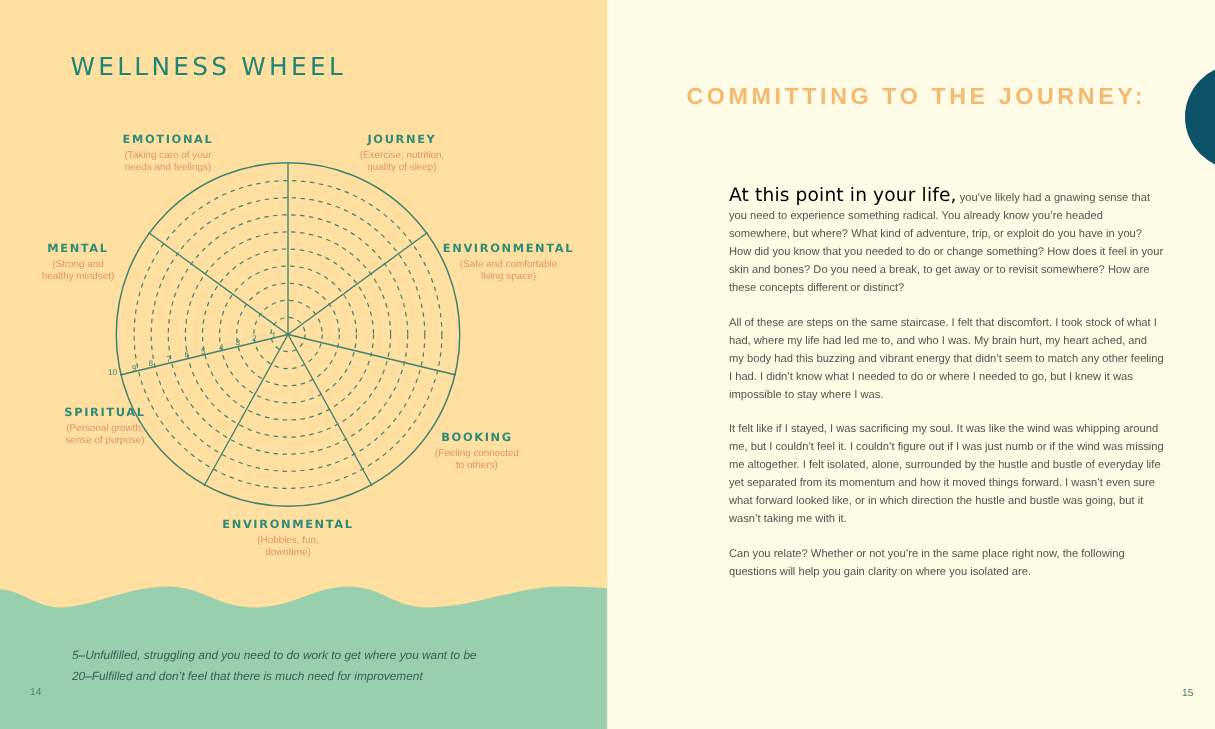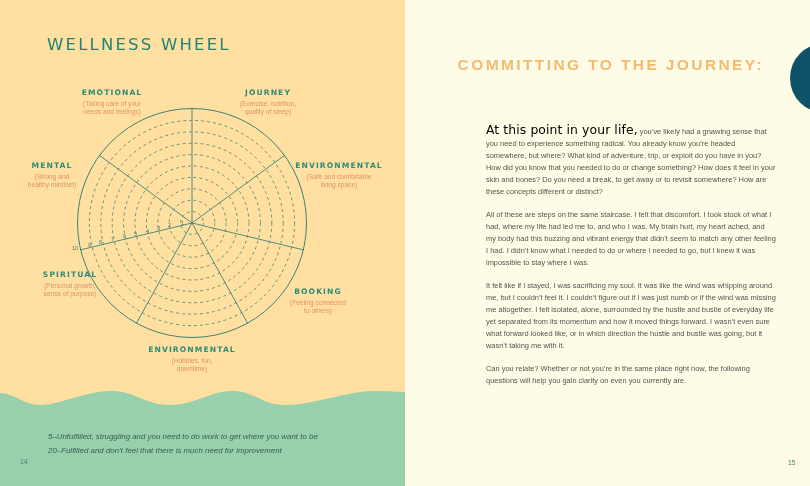--- a/index.html
+++ b/index.html
@@ -133,18 +133,18 @@
   <div class="page-right">
     <h2 class="chapter-title">
       <span>COMMITTING TO THE JOURNEY:</span>
     </h2>
     <div class="tab-circle"></div>
 
     <div class="body-text">
       <p><span class="lead">At this point in your life,</span><span> you’ve likely had a gnawing sense that you need to experience something radical. You already know you’re headed somewhere, but where? What kind of adventure, trip, or exploit do you have in you? How did you know that you needed to do or change something? How does it feel in your skin and bones? Do you need a break, to get away or to revisit somewhere? How are these concepts different or distinct?</span></p>
       <p>All of these are steps on the same staircase. I felt that discomfort. I took stock of what I had, where my life had led me to, and who I was. My brain hurt, my heart ached, and my body had this buzzing and vibrant energy that didn’t seem to match any other feeling I had. I didn’t know what I needed to do or where I needed to go, but I knew it was impossible to stay where I was.</p>
       <p>It felt like if I stayed, I was sacrificing my soul. It was like the wind was whipping around me, but I couldn’t feel it. I couldn’t figure out if I was just numb or if the wind was missing me altogether. I felt isolated, alone, surrounded by the hustle and bustle of everyday life yet separated from its momentum and how it moved things forward. I wasn’t even sure what forward looked like, or in which direction the hustle and bustle was going, but it wasn’t taking me with it.</p>
-      <p>Can you relate? Whether or not you’re in the same place right now, the following questions will help you gain clarity on even you currently are.</p>
+      <p>Can you relate? Whether or not you’re in the same place right now, the following questions will help you gain clarity on where you isolated are.</p>
     </div>
 
     <div class="page-num-right">15</div>
   </div>
 </div>
 
 </body></html>

